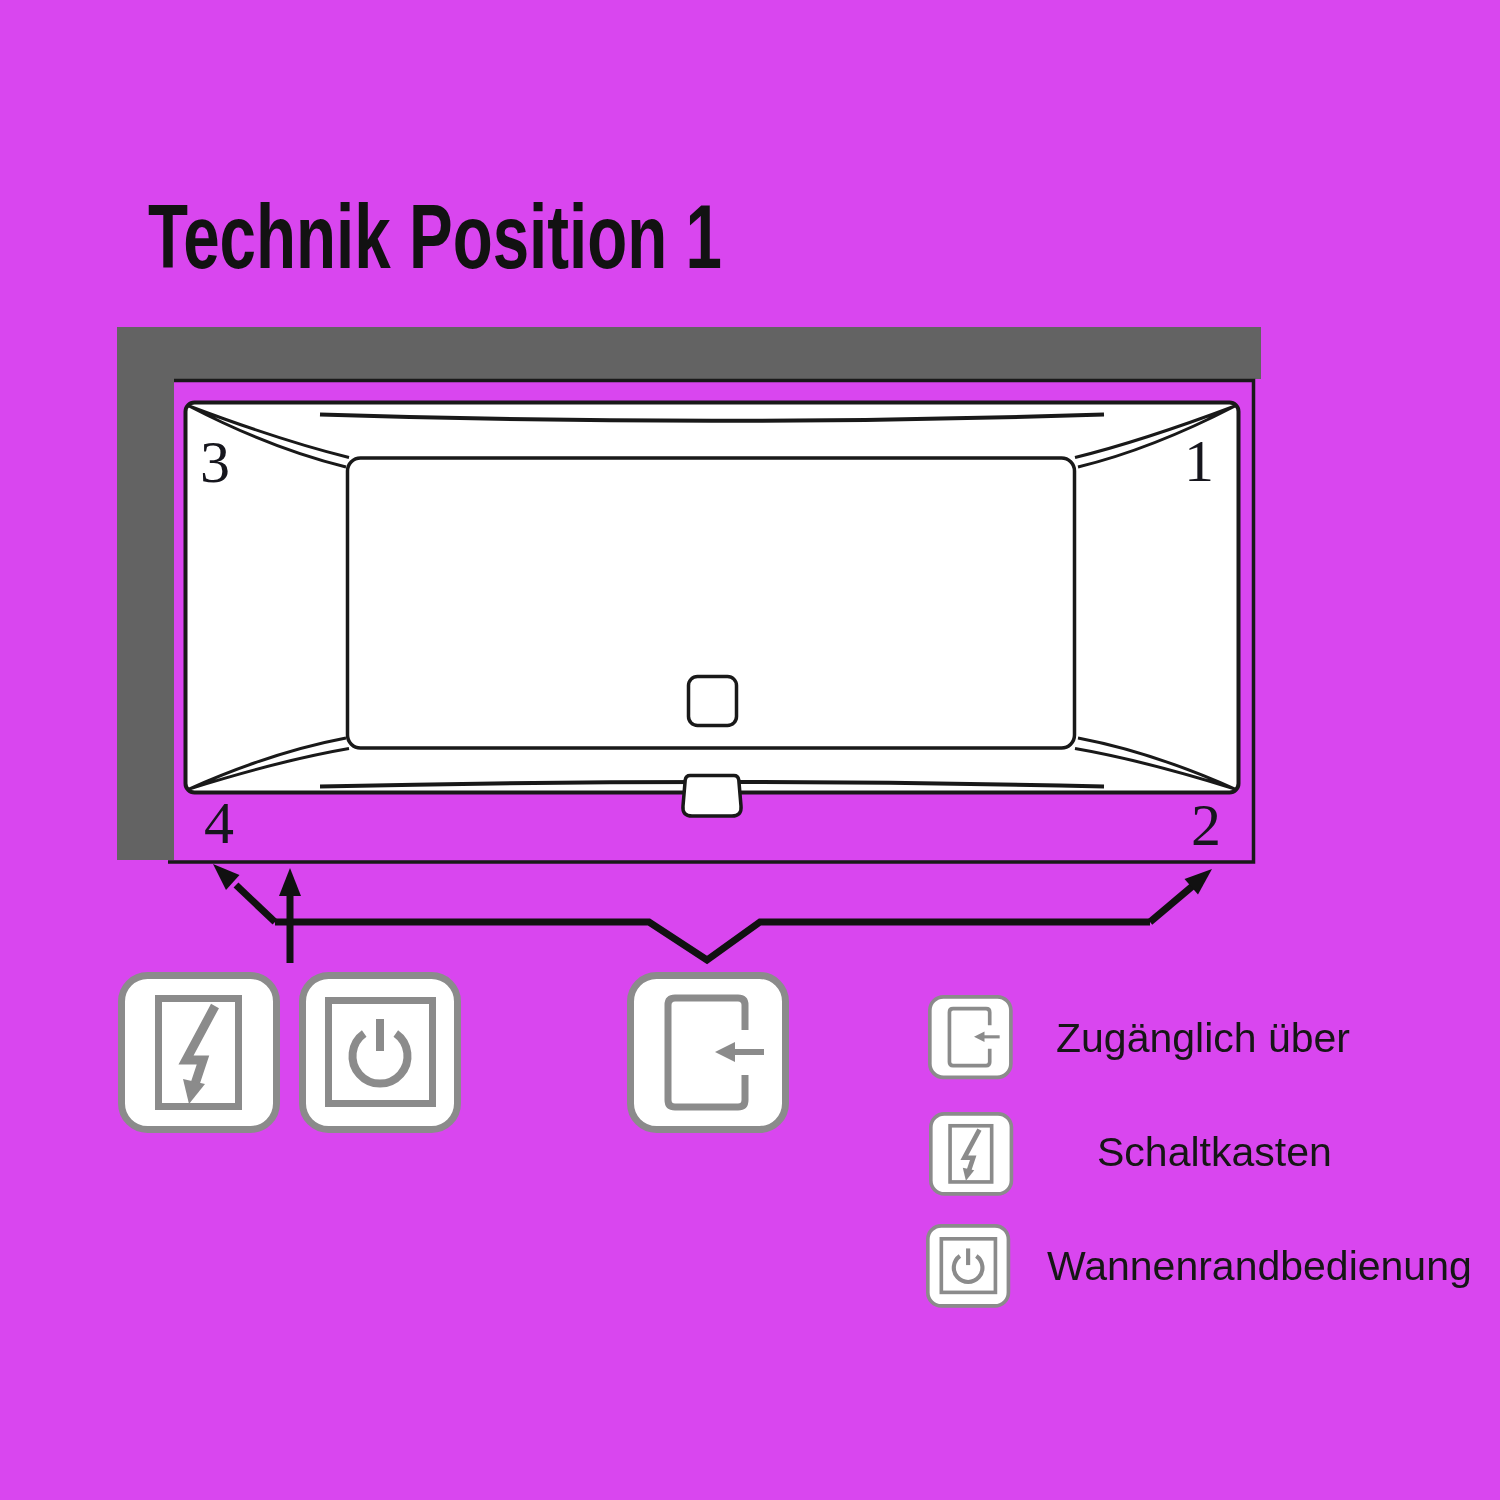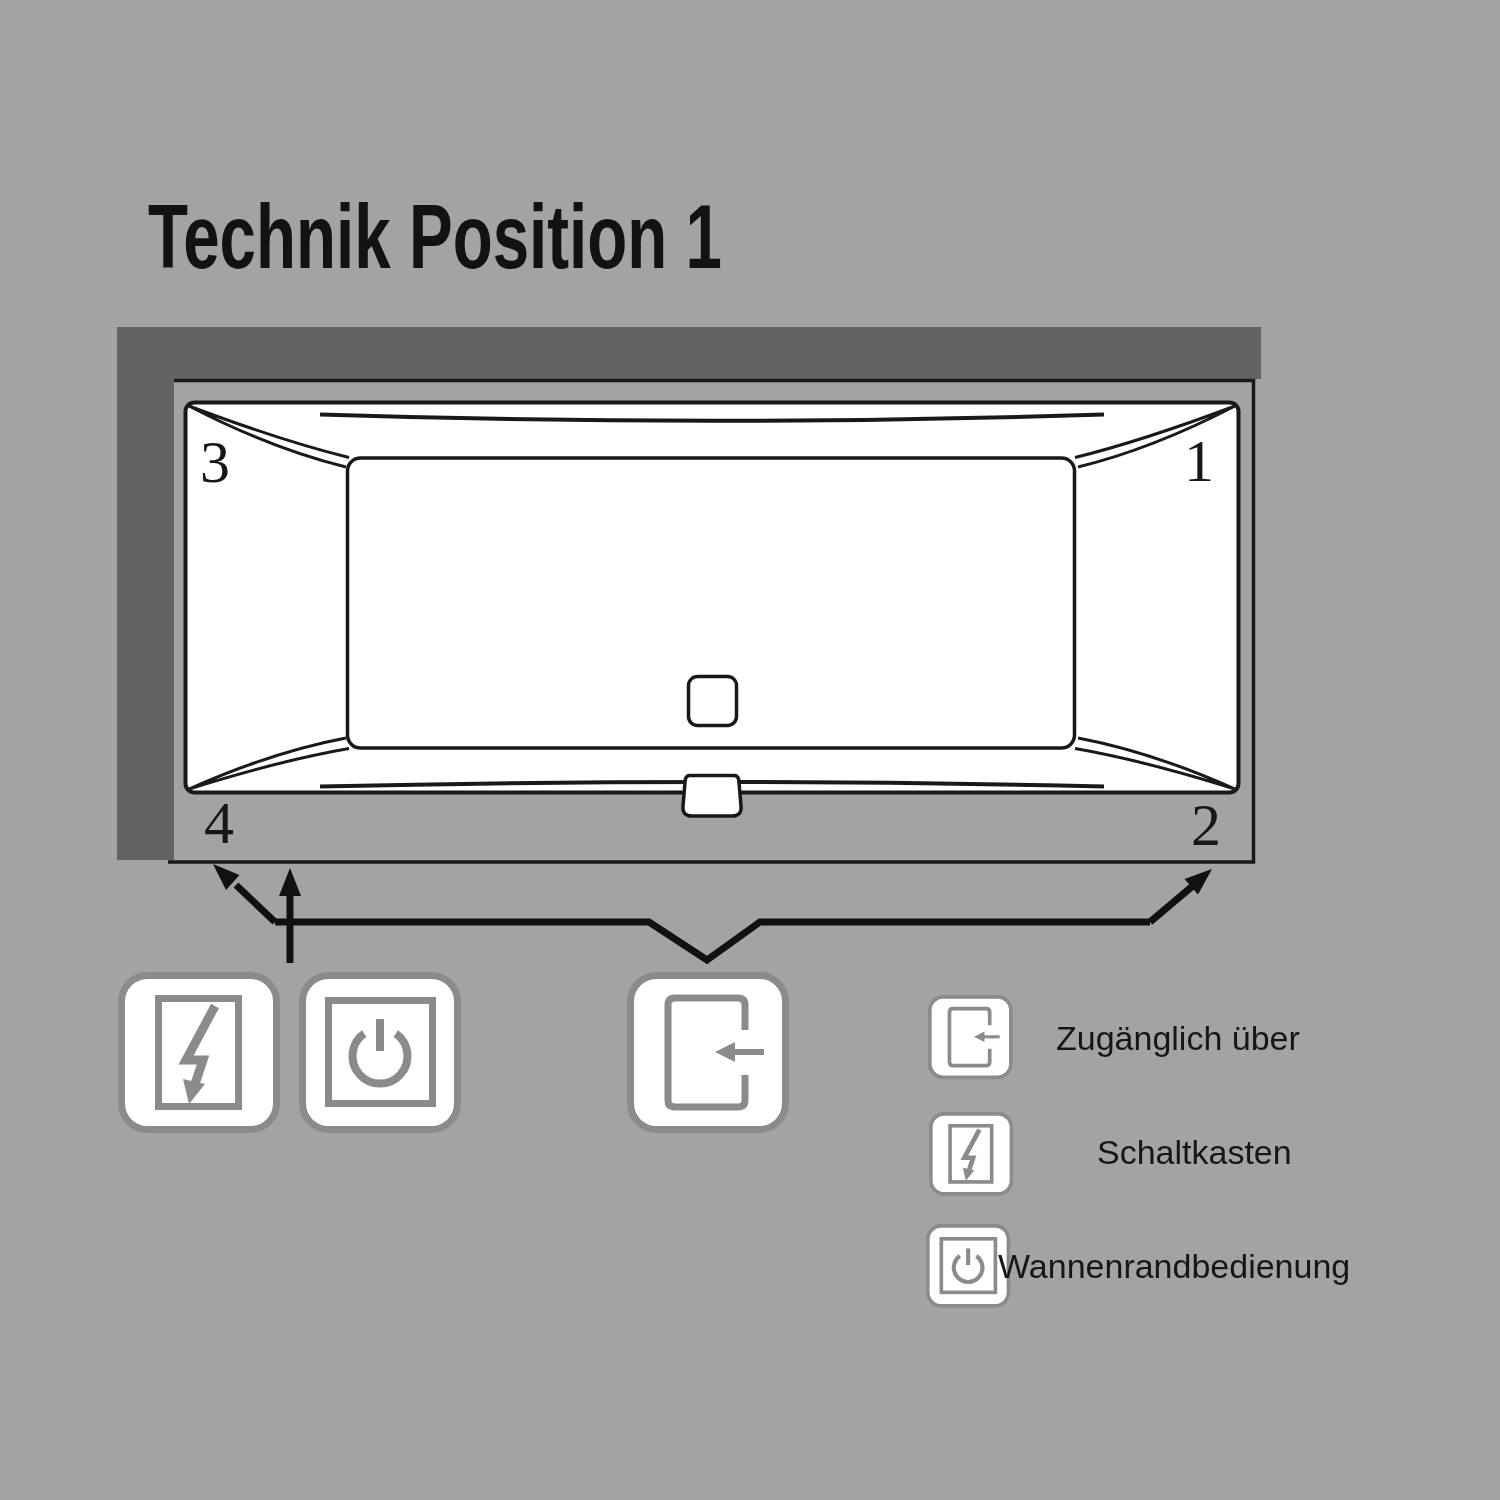--- a/index.html
+++ b/index.html
@@ -1,40 +1,40 @@
 <!DOCTYPE html>
 <html><head>
 <meta charset="utf-8">
 <style>
   html,body{margin:0;padding:0;background:#ffffff;}
   #stage{
     position:relative;
     width:1500px;height:1500px;
-    background:#a3a3a3;
+    background:#d946ef;
     overflow:hidden;
     font-family:"Liberation Sans",sans-serif;
   }
   #diagram-svg{position:absolute;left:0;top:0;}
   .abs{position:absolute;white-space:nowrap;}
   #page-title{
     left:148px;top:187px;
     font-size:91px;font-weight:700;color:#121212;
     line-height:1.1;
     transform:scaleX(0.72);
     transform-origin:left top;
     letter-spacing:0;
   }
   .corner-num{
     font-family:"Liberation Serif",serif;
     font-size:60px;color:#16161d;
     transform:translate(-50%,-50%);
     line-height:1;
   }
   .legend-label{
-    font-size:34px;color:#161616;
+    font-size:41px;color:#161616;
     transform:translateY(-50%);
     line-height:1;
     text-align:center;
   }
 </style>
 </head>
 <body>
 
 <div id="stage">
 
@@ -120,15 +120,15 @@
 
   <div id="page-title" class="abs">Technik Position 1</div>
 
   <div class="abs corner-num" style="left:1199px;top:461px;">1</div>
   <div class="abs corner-num" style="left:1206px;top:825px;">2</div>
   <div class="abs corner-num" style="left:215px;top:462px;">3</div>
   <div class="abs corner-num" style="left:219px;top:823px;">4</div>
 
   <div class="abs legend-label" style="left:1056px;top:1038px;">Zugänglich über</div>
   <div class="abs legend-label" style="left:1097px;top:1152px;">Schaltkasten</div>
-  <div class="abs legend-label" style="left:998px;top:1266px;">Wannenrandbedienung</div>
+  <div class="abs legend-label" style="left:1047px;top:1266px;">Wannenrandbedienung</div>
 
 </div>
 
 </body></html>

